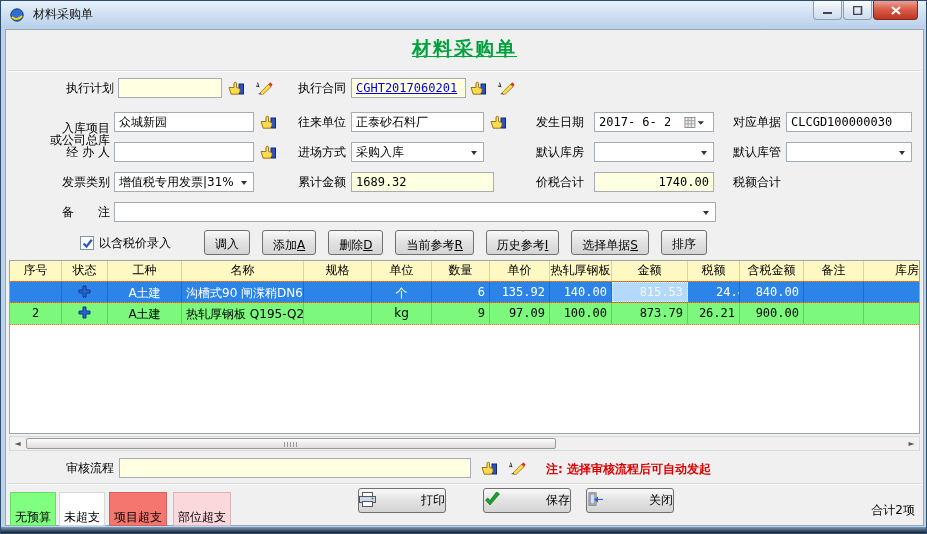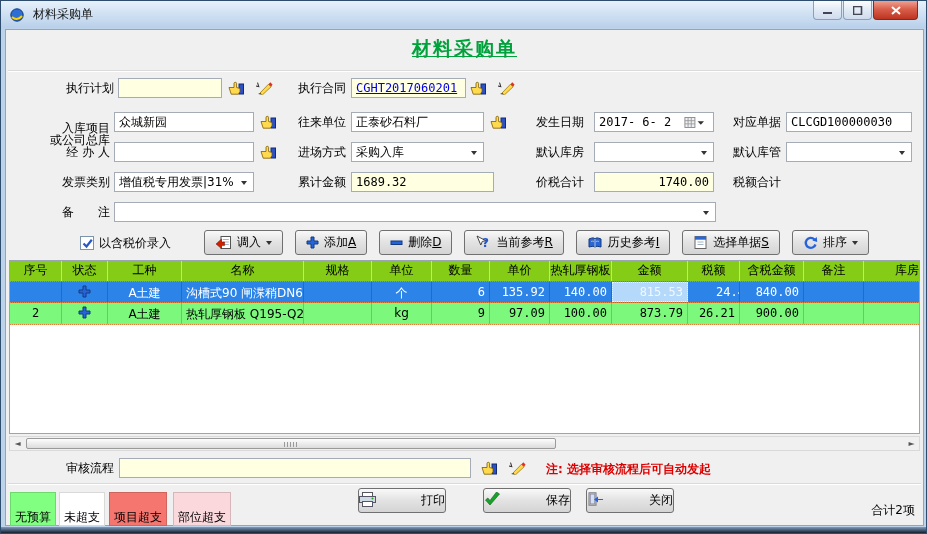--- a/index.html
+++ b/index.html
@@ -27,25 +27,25 @@
   .yellow{background:#ffffe1;}
   .right{text-align:right;}
   .mono{font-family:"DejaVu Sans Mono",monospace;}
   .link{color:#0000e8;text-decoration:underline;}
   .combo::after{content:"";position:absolute;right:6px;top:8px;border:3.5px solid transparent;border-top:4.5px solid #333;}
   .icon{position:absolute;width:20px;height:16px;display:flex;align-items:center;justify-content:center;}
   
   .checkbox{position:absolute;width:14px;height:14px;border:1px solid #7b94ad;background:#fff;display:flex;align-items:center;justify-content:center;}
   .tb-buttons{position:absolute;left:198px;top:0;display:flex;gap:12px;}
   .tbtn{height:25px;border:1px solid #707070;border-radius:3px;background:linear-gradient(#f9f9f9,#e4e4e4 45%,#d4d4d4);
-        display:inline-flex;align-items:center;gap:5px;padding:0 10px;white-space:nowrap;}
+        display:inline-flex;align-items:center;gap:5px;padding:0 10px;white-space:nowrap;flex-direction:column;}
   .dd-arrow{width:0;height:0;border:3.5px solid transparent;border-top:4.5px solid #333;margin-top:4px;}
   
   .table{position:absolute;left:3px;top:230px;width:911px;height:174px;background:#fff;border:1px solid #9aa5b1;overflow:hidden;}
-  .thead{display:flex;height:20px;background:#84cc16;}
+  .thead{display:flex;height:20px;background:#fef9c3;}
   .th{border-right:1px solid #cfcfcf;text-align:center;line-height:19px;overflow:hidden;white-space:nowrap;flex-shrink:0;}
   .trow{display:flex;height:22px;border-bottom:1px dotted #e0823c;}
   .trow.first{border-top:1px dotted #e0823c;}
   .row-selected{background:#2d84e8;color:#fff;}
   .row-green{background:#7cf87c;color:#000;}
   .tcell{border-right:1px solid rgba(0,0,0,0.18);padding:3px 4px 0;overflow:hidden;white-space:nowrap;flex-shrink:0;}
   .cell-focused{background:#b4d9fb;color:#f2f8ff;border:1px dotted #e8f2fc;padding-top:2px;}
   
   .hscroll{position:absolute;left:3px;top:406px;width:911px;height:15px;background:#f0f0f0;border:1px solid #d9d9d9;}
   .sarrow{position:absolute;top:1px;width:13px;height:11px;display:flex;align-items:center;justify-content:center;color:#555;font-size:8px;}

